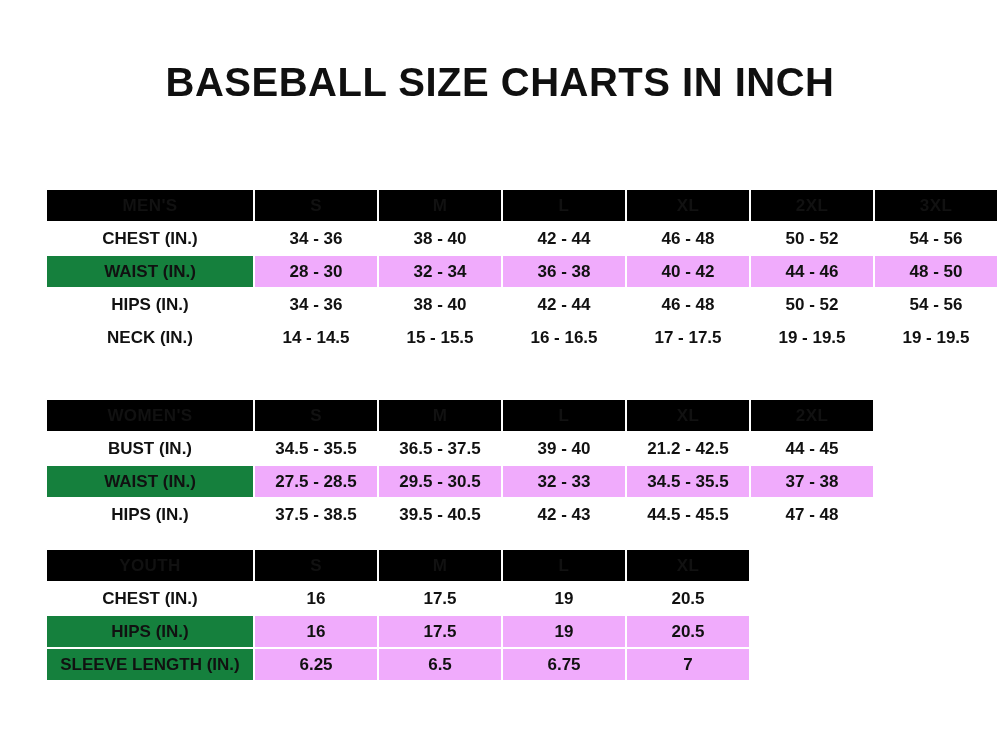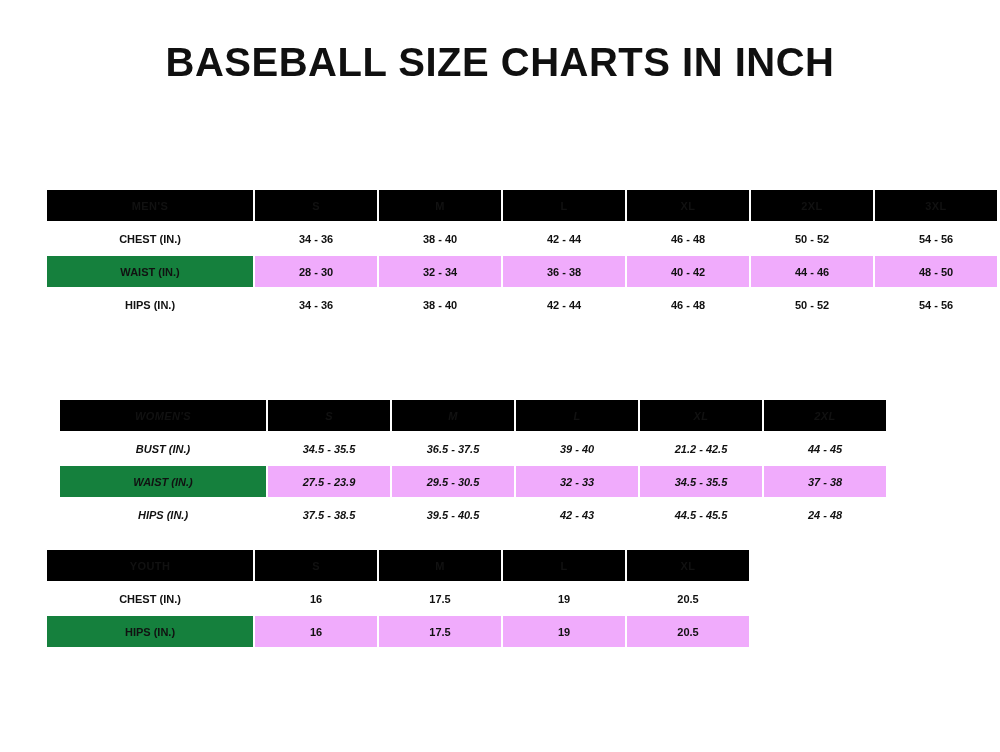--- a/index.html
+++ b/index.html
@@ -20,31 +20,31 @@
     height: 752px;
     box-sizing: border-box;
   }
   .title {
     text-align: center;
     font-size: 40px;
     font-weight: bold;
     letter-spacing: 0.5px;
     color: #101010;
     margin: 0;
-    padding-top: 40px;
+    padding-top: 60px;
     line-height: 1.1;
   }
   .chart-wrap {
     margin: 0 auto;
     padding-top: 0;
   }
   table.size-table {
     border-collapse: collapse;
     table-layout: fixed;
-    font-size: 11px;
+    font-size: 17px;
   }
   table.size-table td, table.size-table th {
     border: 2px solid #ffffff;
     padding: 0;
     height: 31px;
     text-align: center;
     font-weight: bold;
     color: #111111;
     white-space: nowrap;
   }
@@ -71,23 +71,22 @@
     background: #15803d;
   }
   
   #men-table {
     position: absolute;
     left: 45px;
     top: 188px;
   }
   #women-table {
     position: absolute;
-    left: 58px;
+    left: 45px;
     top: 398px;
-    font-style: italic;
   }
   #youth-table {
     position: absolute;
     left: 45px;
     top: 548px;
   }
   .men-c0 { width: 208px; }
   .men-c  { width: 124px; }
   .wom-c0 { width: 208px; }
   .wom-c  { width: 124px; }
@@ -143,20 +142,29 @@
         </tr>
         <tr class="row-odd">
           <td class="row-label">HIPS (IN.)</td>
           <td>34 - 36</td>
           <td>38 - 40</td>
           <td>42 - 44</td>
           <td>46 - 48</td>
           <td>50 - 52</td>
           <td>54 - 56</td>
         </tr>
+        <tr class="row-odd">
+          <td class="row-label">NECK (IN.)</td>
+          <td>14 - 14.5</td>
+          <td>15 - 15.5</td>
+          <td>16 - 16.5</td>
+          <td>17 - 17.5</td>
+          <td>19 - 19.5</td>
+          <td>19 - 19.5</td>
+        </tr>
       </tbody>
     </table>
 
     <table class="size-table" id="women-table">
       <colgroup>
         <col class="wom-c0">
           <col class="wom-c">
           <col class="wom-c">
           <col class="wom-c">
           <col class="wom-c">
@@ -174,33 +182,33 @@
         <tr class="row-odd">
           <td class="row-label">BUST (IN.)</td>
           <td>34.5 - 35.5</td>
           <td>36.5 - 37.5</td>
           <td>39 - 40</td>
           <td>21.2 - 42.5</td>
           <td>44 - 45</td>
         </tr>
         <tr class="row-even">
           <td class="row-label">WAIST (IN.)</td>
-          <td>27.5 - 23.9</td>
+          <td>27.5 - 28.5</td>
           <td>29.5 - 30.5</td>
           <td>32 - 33</td>
           <td>34.5 - 35.5</td>
           <td>37 - 38</td>
         </tr>
         <tr class="row-odd">
           <td class="row-label">HIPS (IN.)</td>
           <td>37.5 - 38.5</td>
           <td>39.5 - 40.5</td>
           <td>42 - 43</td>
           <td>44.5 - 45.5</td>
-          <td>24 - 48</td>
+          <td>47 - 48</td>
         </tr>
       </tbody>
     </table>
 
     <table class="size-table" id="youth-table">
       <colgroup>
         <col class="you-c0">
           <col class="you-c">
           <col class="you-c">
           <col class="you-c">
@@ -221,17 +229,24 @@
           <td>19</td>
           <td>20.5</td>
         </tr>
         <tr class="row-even">
           <td class="row-label">HIPS (IN.)</td>
           <td>16</td>
           <td>17.5</td>
           <td>19</td>
           <td>20.5</td>
         </tr>
+        <tr class="row-even">
+          <td class="row-label">SLEEVE LENGTH (IN.)</td>
+          <td>6.25</td>
+          <td>6.5</td>
+          <td>6.75</td>
+          <td>7</td>
+        </tr>
       </tbody>
     </table>
 
   </div>
 </div>
 
 </body></html>

